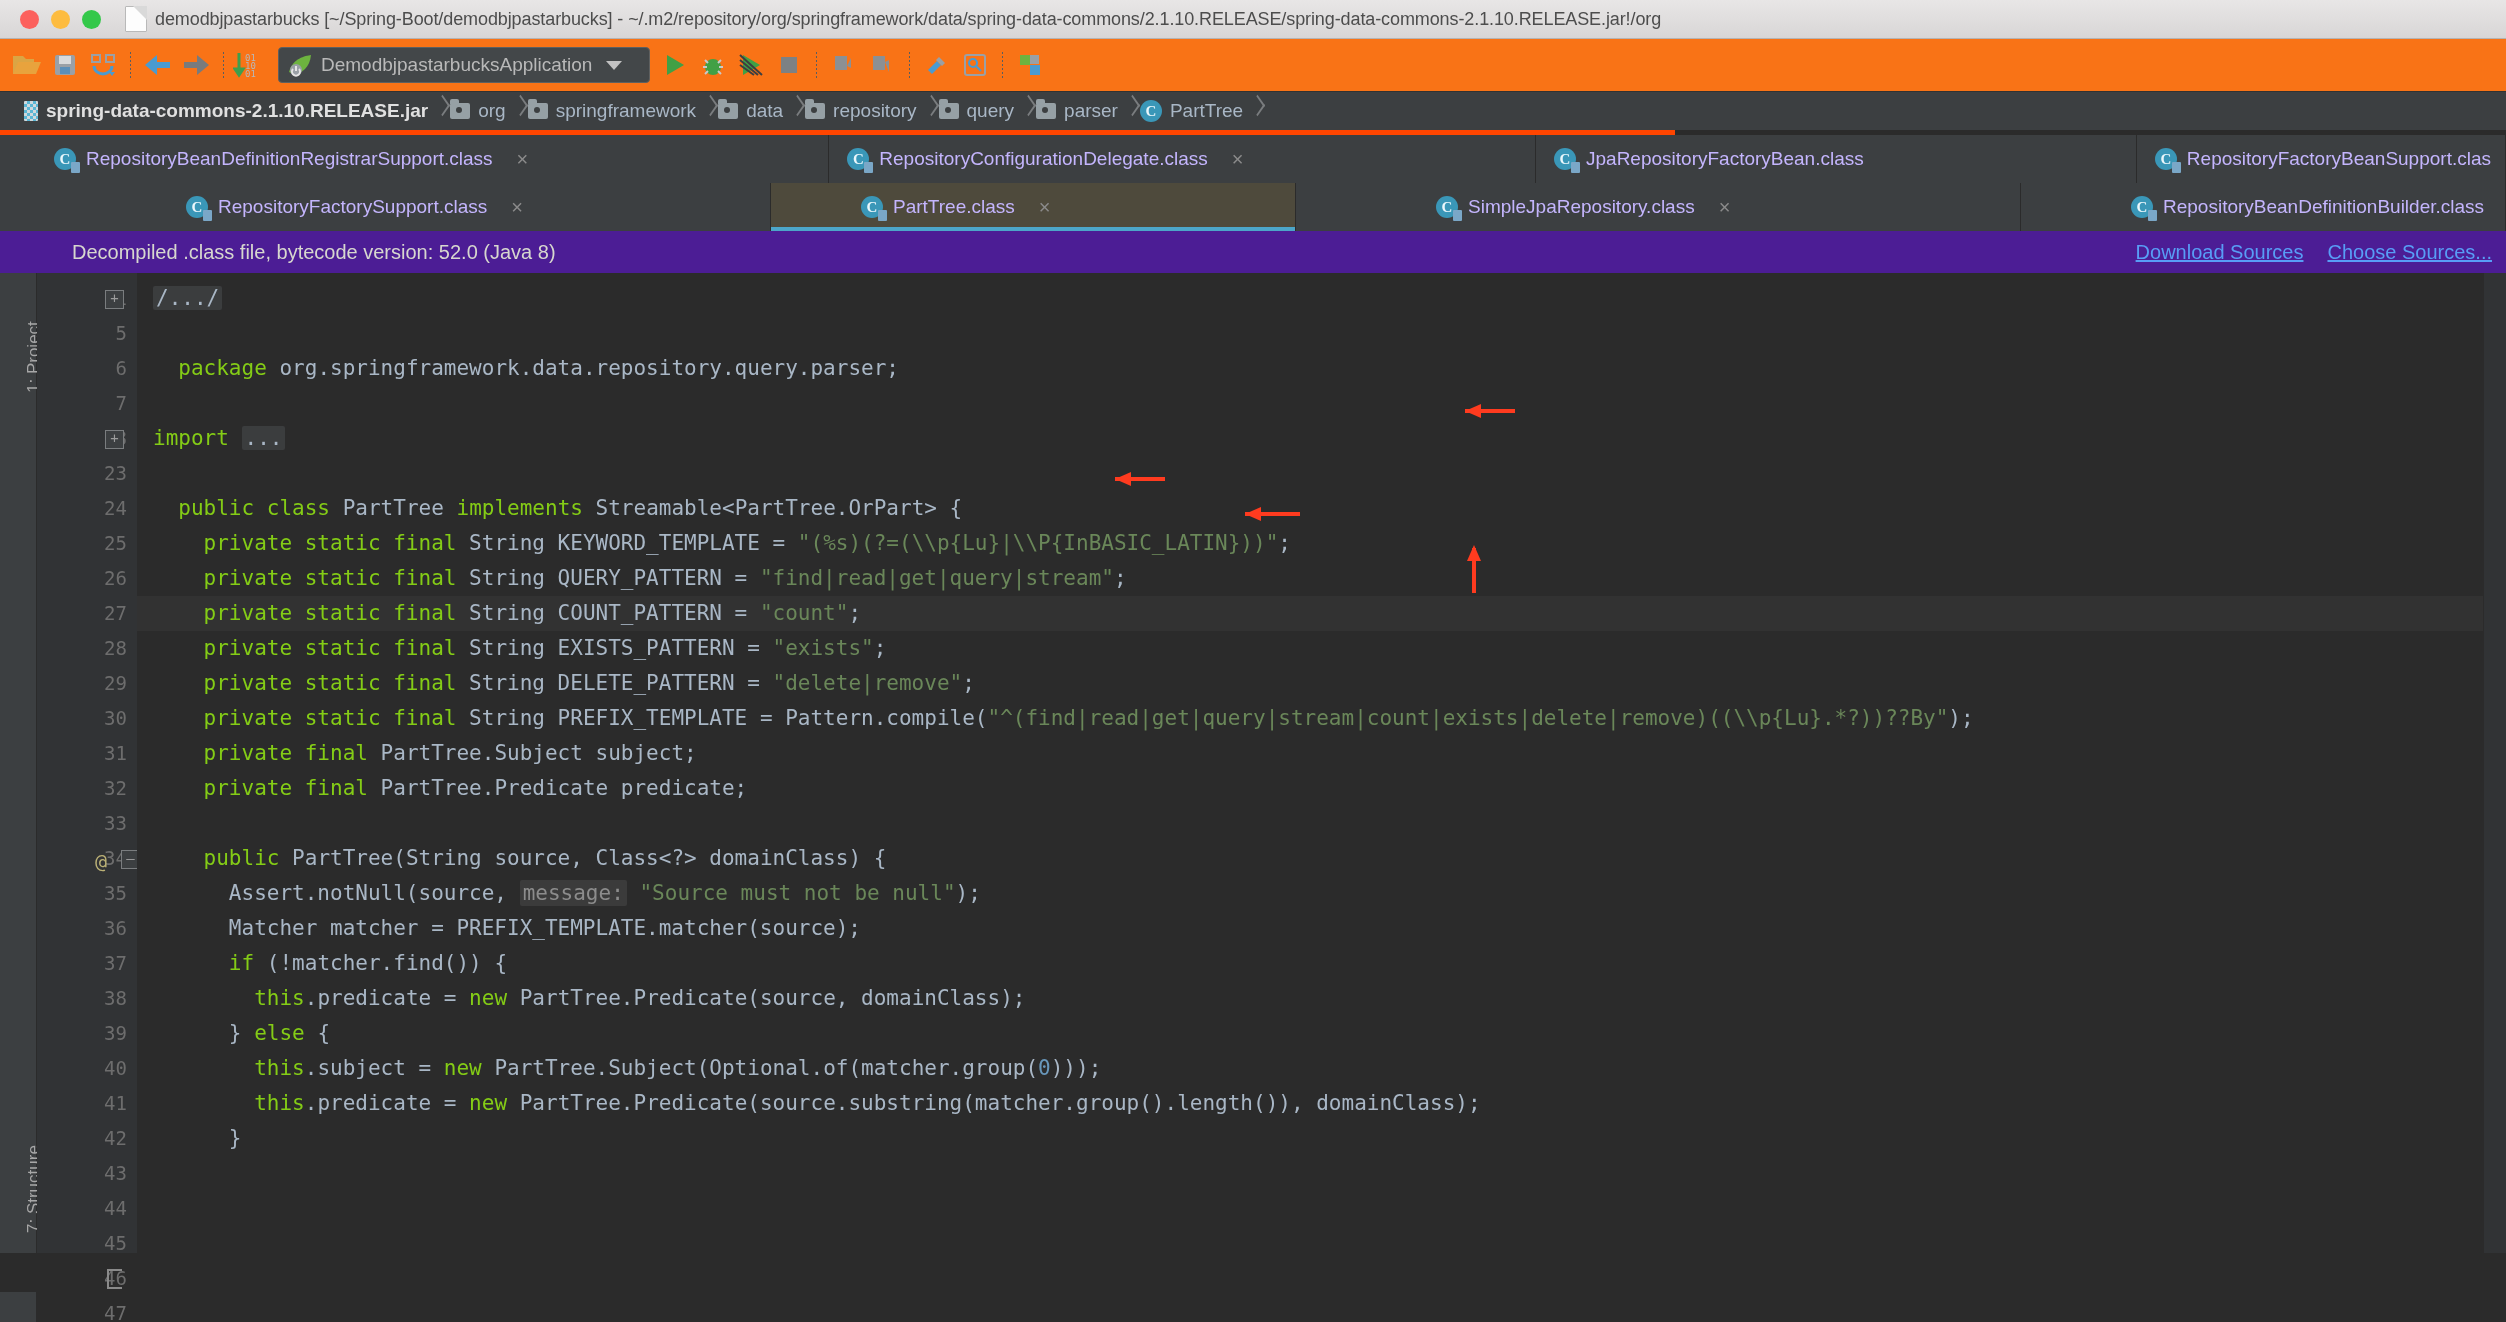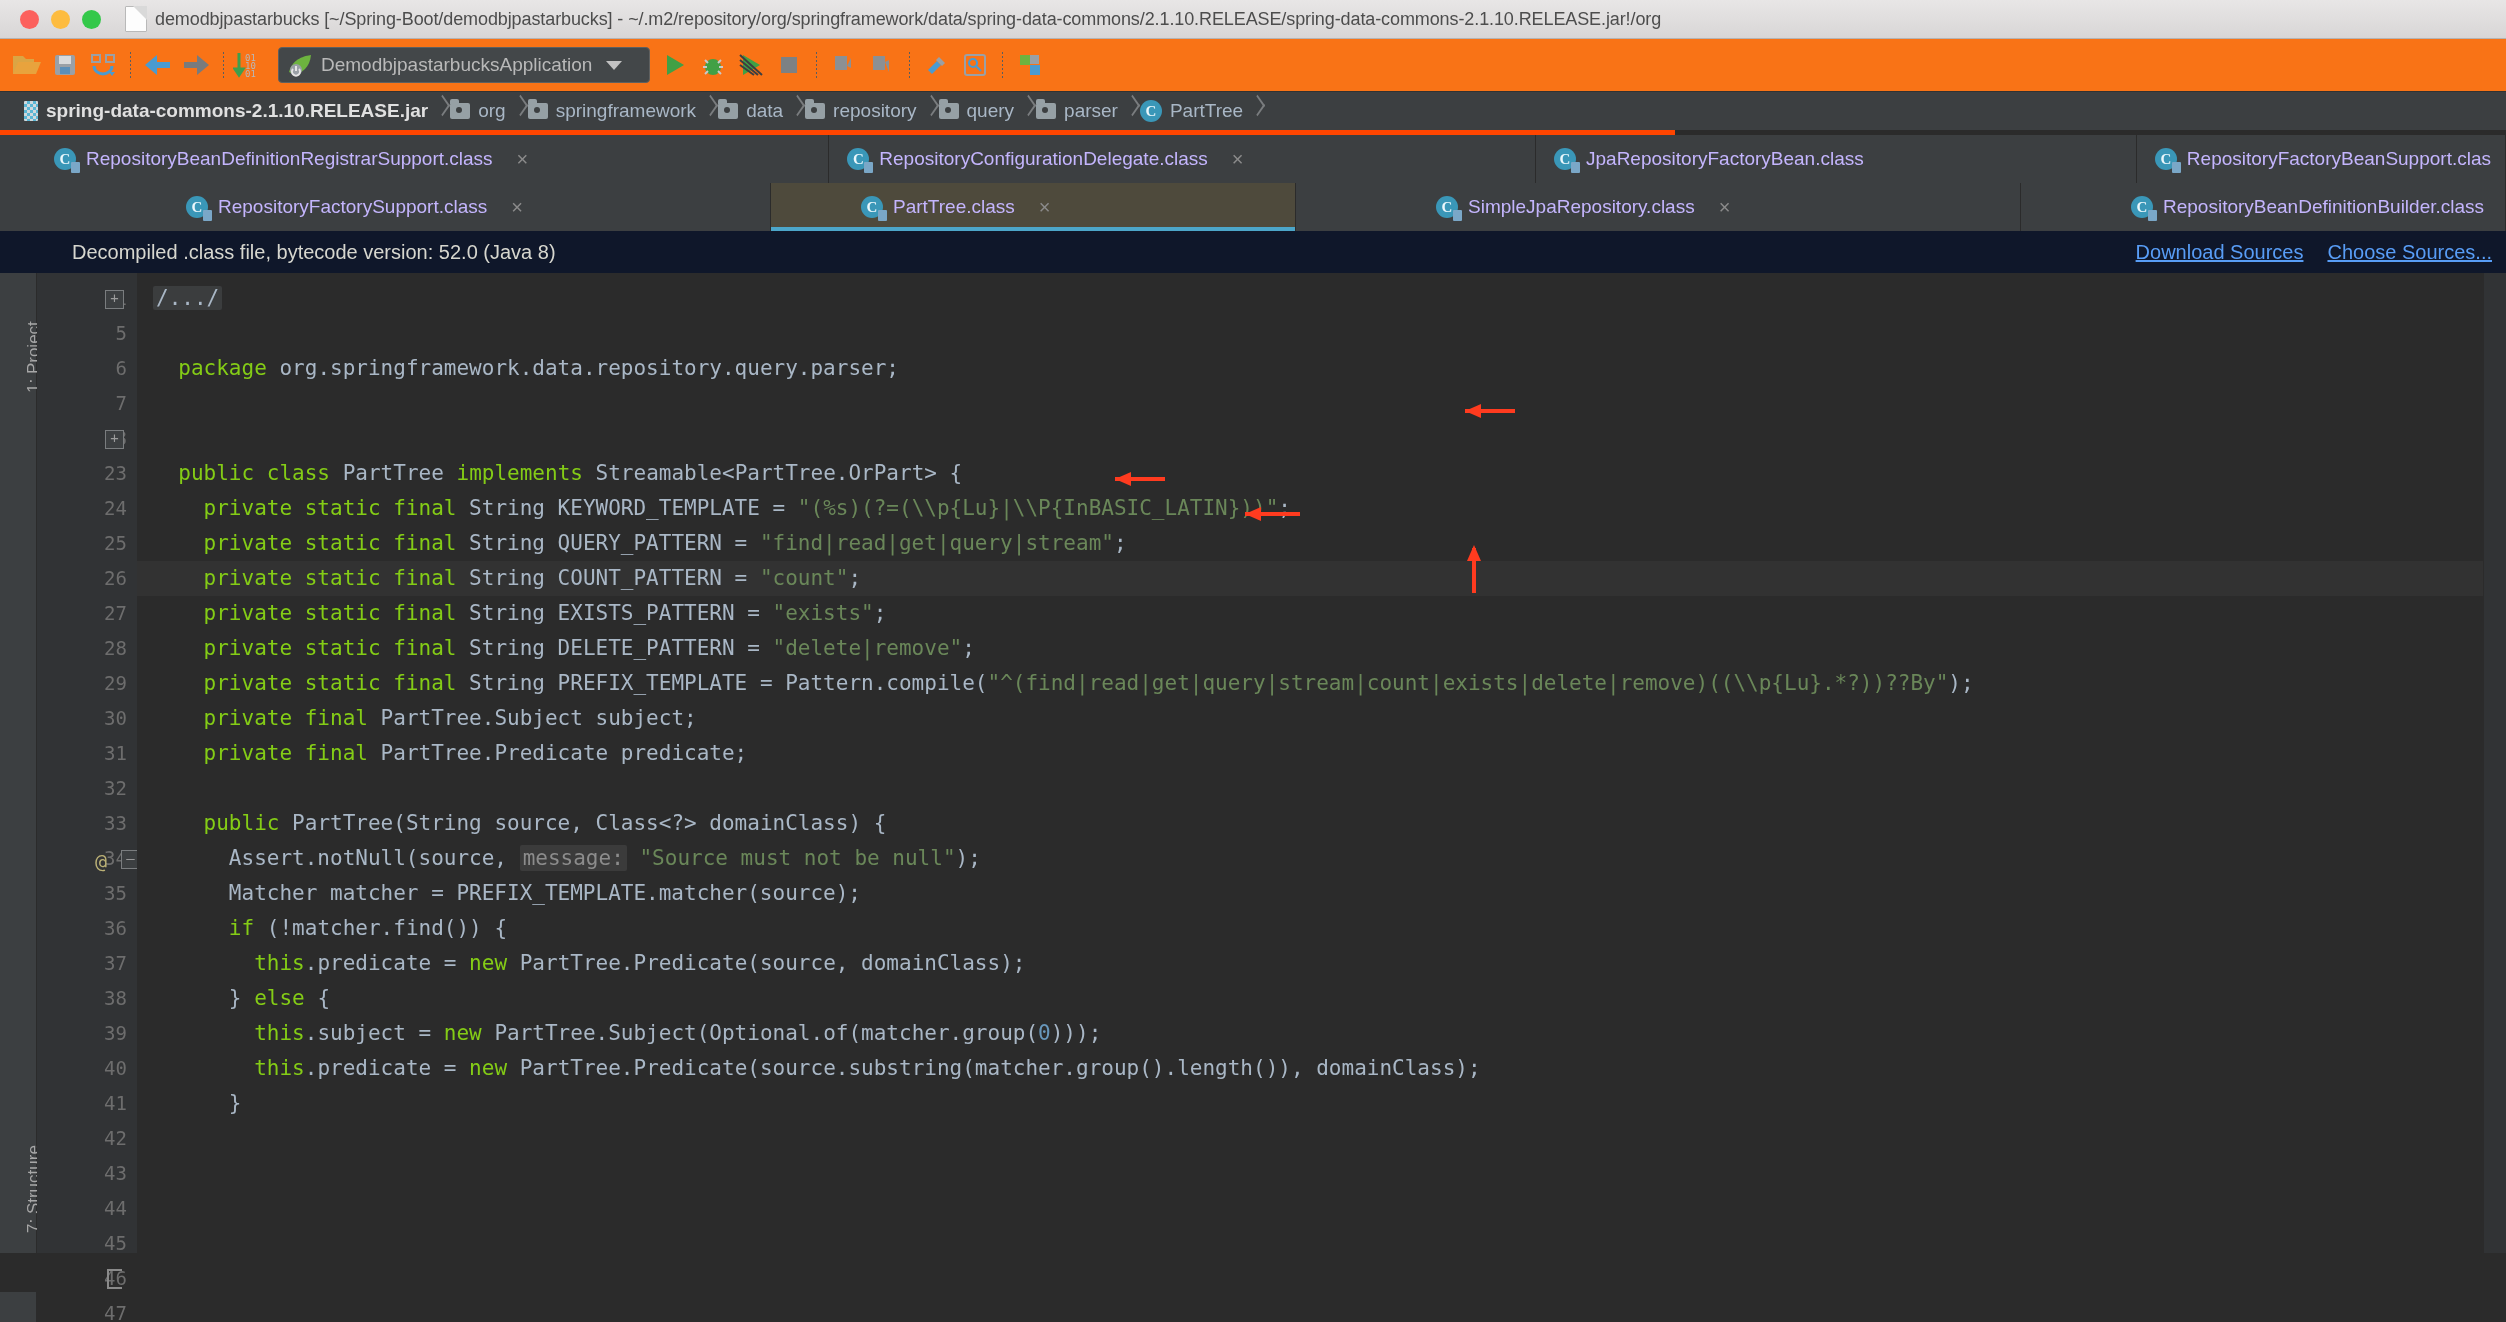--- a/index.html
+++ b/index.html
@@ -155,21 +155,21 @@
     position: relative; flex: none;
   }
   .cls-tab-icon::after {
     content:''; position:absolute; right:-4px; bottom:-3px;
     width:9px; height:8px; background:#7aa7c7; border-radius:1px;
     border-top: 3px solid #7aa7c7;
   }
 
   
   .notif {
-    height: 42px; background: #0f172a;
+    height: 42px; background: #4c1d95;
     display:flex; align-items:center;
     padding-left: 72px;
     justify-content: space-between;
     padding-right: 14px;
   }
   .notif-text { font-size: 20px; color: #d7d7cf; }
   .notif-links { display:flex; gap: 24px; }
   .notif-link { font-size: 20px; color: #589df6; text-decoration: underline; white-space:nowrap; }
 
   
@@ -535,20 +535,21 @@
       <div class="gutter-line">45</div>
       <div class="gutter-line">46<span class="bracket"></span></div>
       <div class="gutter-line">47</div>
     </div>
 
     <div class="code" id="code-area">
         <div class="code-line"><span class="fold">/.../</span></div>
         <div class="code-line">&nbsp;</div>
         <div class="code-line">  <span class="kw">package</span> <span class="plain">org.springframework.data.repository.query.parser;</span></div>
         <div class="code-line">&nbsp;</div>
+        <div class="code-line"><span class="kw">import</span> <span class="fold">...</span></div>
         <div class="code-line">&nbsp;</div>
         <div class="code-line">  <span class="kw">public class</span> <span class="plain">PartTree</span> <span class="kw">implements</span> <span class="plain">Streamable&lt;PartTree.OrPart&gt; {</span></div>
         <div class="code-line">    <span class="kw">private static final</span> <span class="plain">String KEYWORD_TEMPLATE = </span><span class="str">"(%s)(?=(\\p{Lu}|\\P{InBASIC_LATIN}))"</span><span class="plain">;</span></div>
         <div class="code-line">    <span class="kw">private static final</span> <span class="plain">String QUERY_PATTERN = </span><span class="str">"find|read|get|query|stream"</span><span class="plain">;</span></div>
         <div class="code-line hl">    <span class="kw">private static final</span> <span class="plain">String COUNT_PATTERN = </span><span class="str">"count"</span><span class="plain">;</span></div>
         <div class="code-line">    <span class="kw">private static final</span> <span class="plain">String EXISTS_PATTERN = </span><span class="str">"exists"</span><span class="plain">;</span></div>
         <div class="code-line">    <span class="kw">private static final</span> <span class="plain">String DELETE_PATTERN = </span><span class="str">"delete|remove"</span><span class="plain">;</span></div>
         <div class="code-line">    <span class="kw">private static final</span> <span class="plain">String PREFIX_TEMPLATE = Pattern.compile(</span><span class="str">"^(find|read|get|query|stream|count|exists|delete|remove)((\\p{Lu}.*?))??By"</span><span class="plain">);</span></div>
         <div class="code-line">    <span class="kw">private final</span> <span class="plain">PartTree.Subject subject;</span></div>
         <div class="code-line">    <span class="kw">private final</span> <span class="plain">PartTree.Predicate predicate;</span></div>

